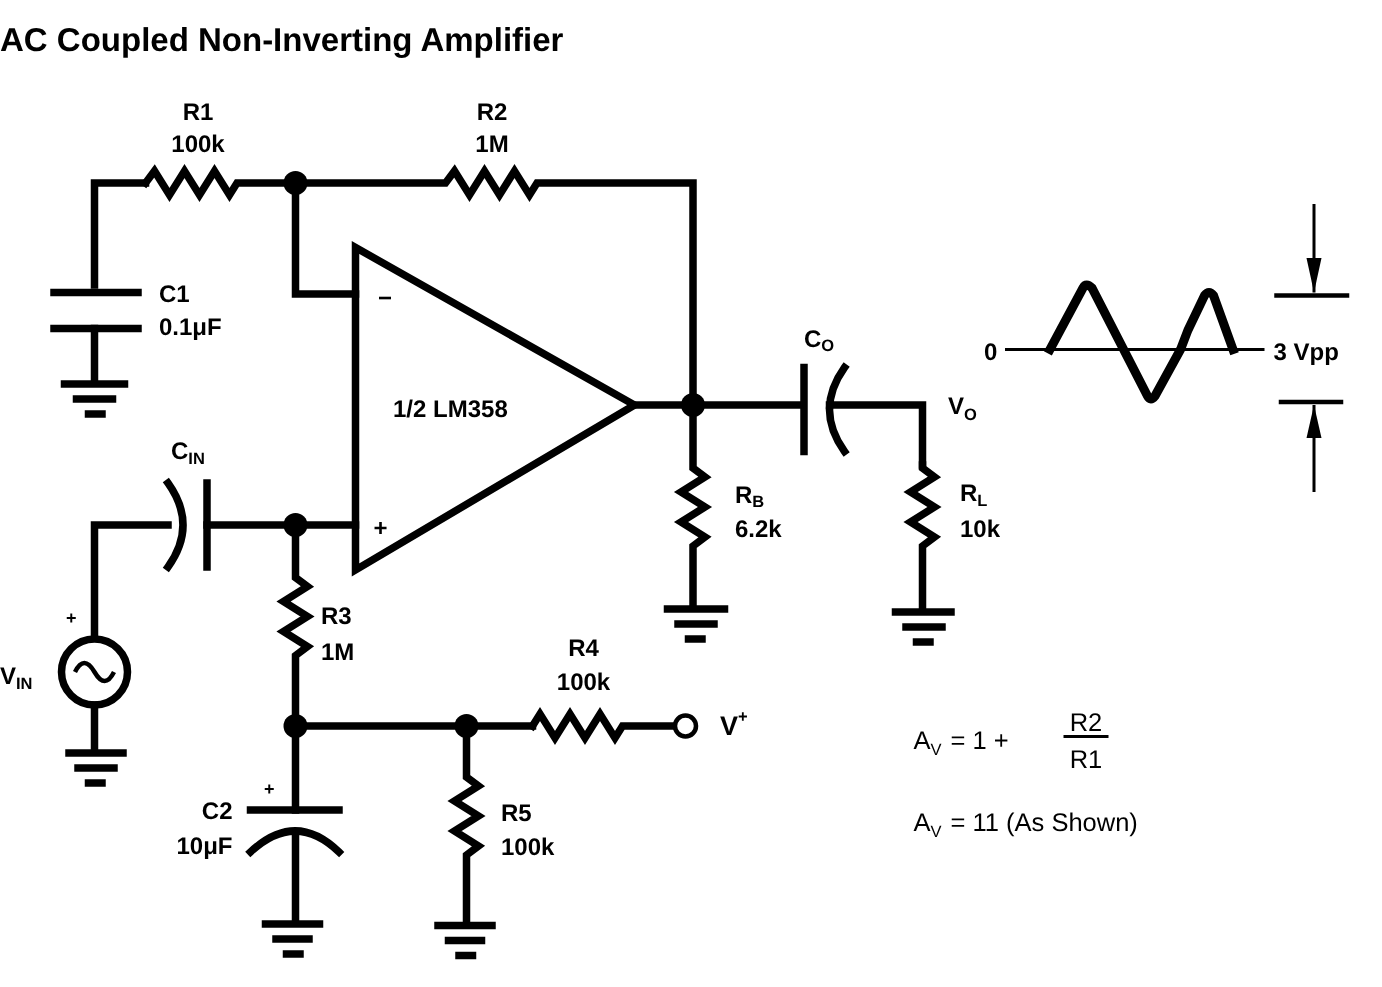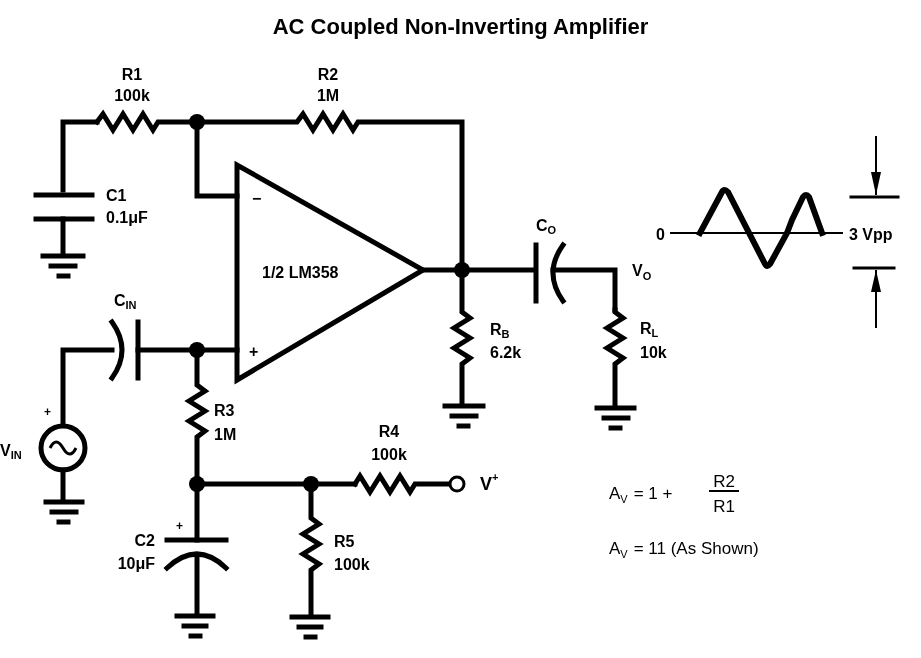--- a/index.html
+++ b/index.html
@@ -1,17 +1,17 @@
 <!DOCTYPE html>
 <html><head>
 <meta charset="utf-8">
 <style>
   html, body { margin:0; padding:0; background:#ffffff; }
   body { width:921px; height:658px; position:relative; overflow:hidden; font-family:"Liberation Sans", sans-serif; color:#000; }
-  #title { position:absolute; left:0; width:921px; top:14px; text-align:center; font-size:22px; font-weight:bold; }
+  #title { position:absolute; left:0; width:921px; top:14px; text-align:left; font-size:22px; font-weight:bold; }
   svg { position:absolute; left:0; top:0; }
   .w { stroke:#000; stroke-width:5; fill:none; stroke-linecap:square; stroke-linejoin:miter; }
   .thin { stroke:#000; stroke-width:2; fill:none; }
   .lbl { font-family:"Liberation Sans", sans-serif; font-weight:bold; font-size:16px; fill:#000; }
   .sub { font-size:11px; }
   .eq { font-family:"Liberation Sans", sans-serif; font-size:17px; fill:#000; }
   .eqsub { font-size:11px; }
 </style>
 </head>
 <body>

